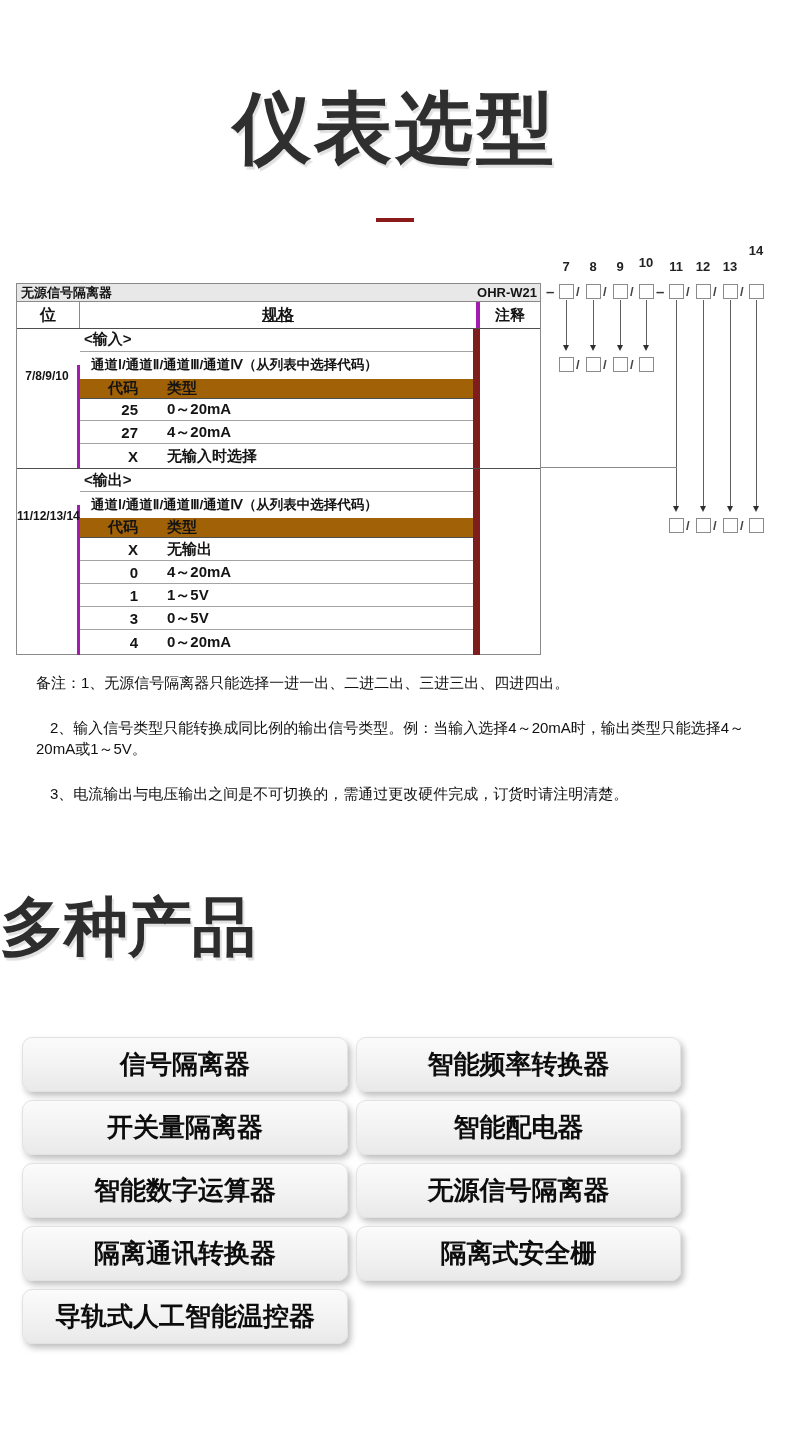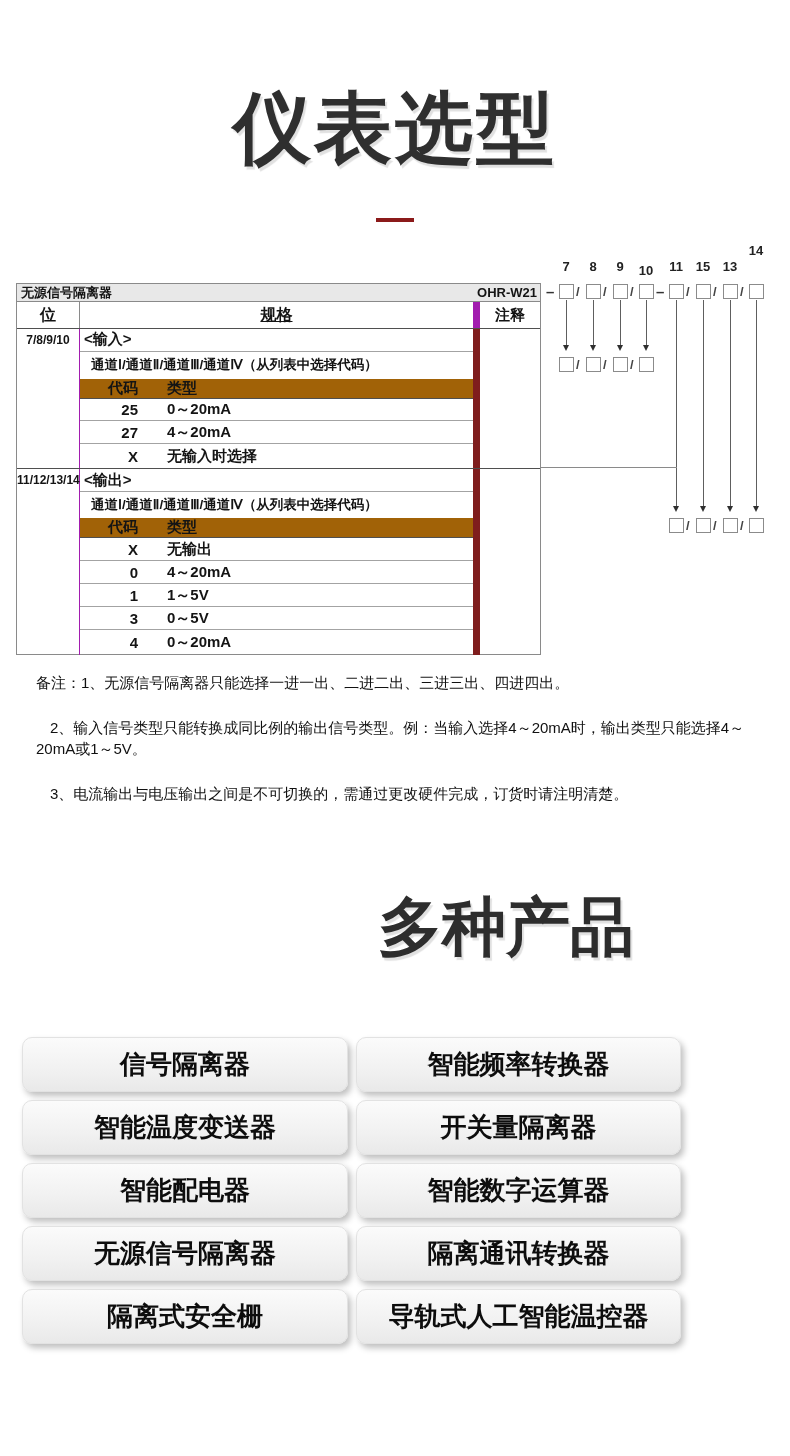--- a/index.html
+++ b/index.html
@@ -4,40 +4,40 @@
 <style>
   html,body{margin:0;padding:0;background:#fff;}
   #page{position:relative;width:790px;height:1456px;background:#fff;overflow:hidden;
         font-family:"Liberation Sans",sans-serif;color:#141414;}
 
   
   .h1{position:absolute;left:0;top:88px;width:790px;text-align:center;
       font-size:78px;font-weight:900;letter-spacing:3px;line-height:1.05;color:#2f2f2f;
       text-shadow:2px 3px 1px rgba(0,0,0,0.12);}
   .red-divider{position:absolute;left:376px;top:218px;width:38px;height:4px;background:#8b1a1a;}
-  .h2{position:absolute;left:0;top:894px;width:634px;display:flex;justify-content:flex-end;gap:68px;
+  .h2{position:absolute;left:0;top:894px;width:634px;display:flex;justify-content:flex-start;gap:68px;
       font-size:64px;font-weight:900;line-height:1.05;color:#2d2d2d;
       text-shadow:2px 3px 1px rgba(0,0,0,0.12);}
 
   
   .sel-table{position:absolute;left:16px;top:283px;width:525px;height:372px;
              border:1px solid #8a8a8a;box-sizing:border-box;background:#fff;}
   .band{height:17px;background:#e8e8e8;border-bottom:1px solid #8a8a8a;box-sizing:content-box;
         display:flex;justify-content:space-between;align-items:center;
         padding:0 3px 0 4px;font-size:13px;font-weight:bold;line-height:1;}
   .hdr{height:26px;border-bottom:1px solid #4f4f4f;display:flex;}
   .hdr>div{display:flex;align-items:center;justify-content:center;font-weight:bold;font-size:16px;}
   .c-pos{width:63px;border-right:1px solid #8a8a8a;box-sizing:border-box;}
-  .c-spec{flex:1;border-right:7px solid #a21caf;box-sizing:border-box;text-decoration:underline;}
+  .c-spec{flex:1;border-right:4px solid #a21caf;box-sizing:border-box;text-decoration:underline;}
   .c-note{width:60px;box-sizing:border-box;font-size:15px !important;}
   .sect{display:flex;}
   .sect1{height:140px;border-bottom:1px solid #4f4f4f;box-sizing:border-box;}
   .sect2{height:186px;}
-  .pos-cell{width:63px;border-right:1px solid #a21caf;box-sizing:border-box;
-            text-align:center;font-weight:bold;font-size:12px;padding-top:4px;}
+  .pos-cell{width:63px;border-right:3px solid #a21caf;box-sizing:border-box;
+            text-align:center;font-weight:bold;font-size:12px;padding-top:4px;margin-top:36px;}
   .spec-cell{flex:1;border-right:7px solid #7f1d1d;box-sizing:border-box;
              display:flex;flex-direction:column;min-width:0;}
   .note-cell{width:60px;}
   .srow{box-sizing:border-box;display:flex;align-items:center;font-weight:bold;white-space:nowrap;}
   .group-row{height:23px;border-bottom:1px solid #a3a3a3;font-size:15px;padding-left:4px;}
   .chan-row{height:27px;font-size:13.5px;padding-left:4px;margin-left:7px;}
   .chan-row2{height:26px;}
   .codehdr-row{height:20px;background:#a16207;border-bottom:1px solid #4f4f4f;font-size:15px;}
   .code-row{height:23px;border-bottom:1px solid #a3a3a3;font-size:15px;}
   .code-row.last{border-bottom:none;height:24px;}
@@ -145,23 +145,23 @@
       </div>
       <div class="note-cell"></div>
     </div>
   </div>
 
   <div>
 
     <b class="ddigit" style="left:555px;top:260px">7</b>
     <b class="ddigit" style="left:582px;top:260px">8</b>
     <b class="ddigit" style="left:609px;top:260px">9</b>
-    <b class="ddigit" style="left:635px;top:264px">10</b>
+    <b class="ddigit" style="left:635px;top:256px">10</b>
     <b class="ddigit" style="left:665px;top:260px">11</b>
-    <b class="ddigit" style="left:692px;top:260px">15</b>
+    <b class="ddigit" style="left:692px;top:260px">12</b>
     <b class="ddigit" style="left:719px;top:260px">13</b>
     <b class="ddigit" style="left:745px;top:244px">14</b>
 
     <i class="ddash" style="left:546px;top:284px">–</i>
     <i class="ddash" style="left:656px;top:284px">–</i>
 
     <i class="dbox" style="left:559px;top:284px"></i>
     <i class="dbox" style="left:586px;top:284px"></i>
     <i class="dbox" style="left:613px;top:284px"></i>
     <i class="dbox" style="left:639px;top:284px"></i>
@@ -220,21 +220,20 @@
     <p class="indent">3、电流输出与电压输出之间是不可切换的，需通过更改硬件完成，订货时请注明清楚。</p>
   </div>
 
   <div class="h2">
     <span>多种产品</span>
   </div>
 
   <div class="products">
     <div class="pbtn">信号隔离器</div>
     <div class="pbtn">智能频率转换器</div>
-    <div class="pbtn">智能温度变送器</div>
     <div class="pbtn">开关量隔离器</div>
     <div class="pbtn">智能配电器</div>
     <div class="pbtn">智能数字运算器</div>
     <div class="pbtn">无源信号隔离器</div>
     <div class="pbtn">隔离通讯转换器</div>
     <div class="pbtn">隔离式安全栅</div>
     <div class="pbtn">导轨式人工智能温控器</div>
   </div>
 
 </div>

